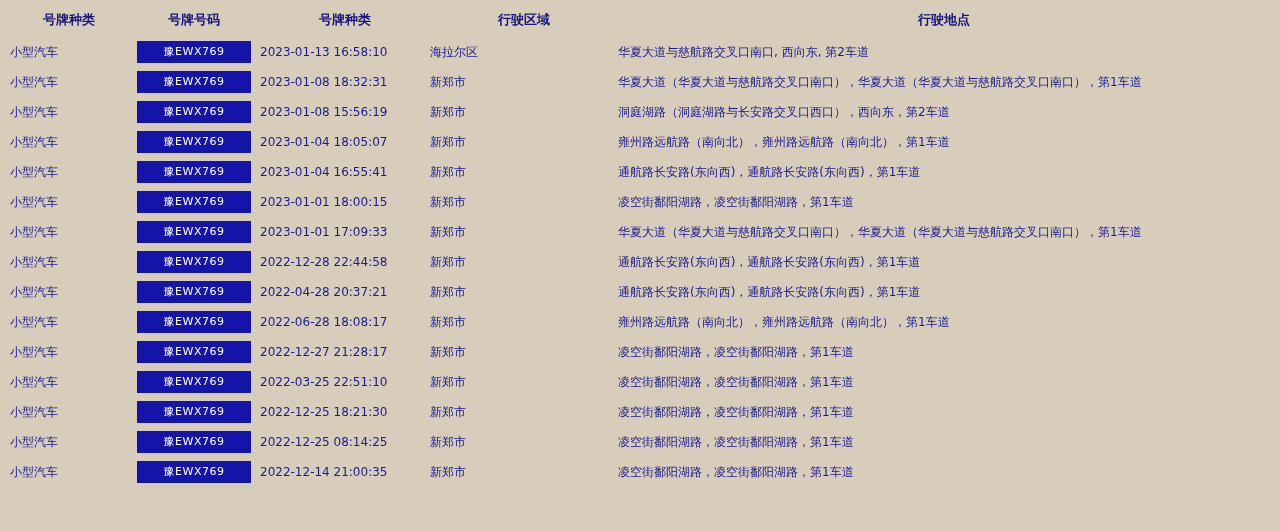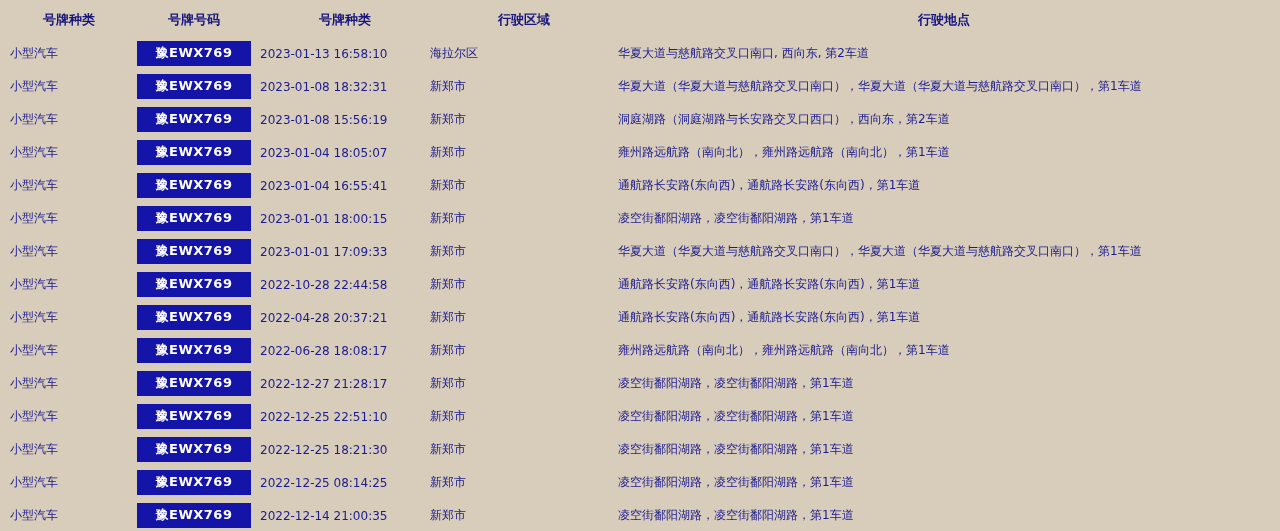--- a/index.html
+++ b/index.html
@@ -54,22 +54,22 @@
     color: #8a1f1f;
   }
   th.c-type { text-align: center; }
   td.c-plate {
     text-align: center;
   }
   .plate-box {
     display: block;
     background: #1414a8;
     color: #ffffff;
-    font-weight: bold;
-    font-size: 13px;
+    font-weight: normal;
+    font-size: 11px;
     padding: 3px 0 4px 0;
     margin: 0 auto;
     width: 114px;
     letter-spacing: 0.5px;
     text-align: center;
   }
   td.c-time {
     text-align: left;
     padding-left: 10px;
   }
@@ -167,21 +167,21 @@
           </td>
           <td class="c-time">2023-01-01 17:09:33</td>
           <td class="c-area">新郑市</td>
           <td class="c-place">华夏大道（华夏大道与慈航路交叉口南口），华夏大道（华夏大道与慈航路交叉口南口），第1车道</td>
         </tr>
         <tr>
           <td class="c-type">小型汽车</td>
           <td class="c-plate">
             <span class="plate-box">豫EWX769</span>
           </td>
-          <td class="c-time">2022-10-28 22:44:58</td>
+          <td class="c-time">2022-12-28 22:44:58</td>
           <td class="c-area">新郑市</td>
           <td class="c-place">通航路长安路(东向西)，通航路长安路(东向西)，第1车道</td>
         </tr>
         <tr>
           <td class="c-type">小型汽车</td>
           <td class="c-plate">
             <span class="plate-box">豫EWX769</span>
           </td>
           <td class="c-time">2022-04-28 20:37:21</td>
           <td class="c-area">新郑市</td>
@@ -203,21 +203,21 @@
           </td>
           <td class="c-time">2022-12-27 21:28:17</td>
           <td class="c-area">新郑市</td>
           <td class="c-place">凌空街鄱阳湖路，凌空街鄱阳湖路，第1车道</td>
         </tr>
         <tr>
           <td class="c-type">小型汽车</td>
           <td class="c-plate">
             <span class="plate-box">豫EWX769</span>
           </td>
-          <td class="c-time">2022-12-25 22:51:10</td>
+          <td class="c-time">2022-03-25 22:51:10</td>
           <td class="c-area">新郑市</td>
           <td class="c-place">凌空街鄱阳湖路，凌空街鄱阳湖路，第1车道</td>
         </tr>
         <tr>
           <td class="c-type">小型汽车</td>
           <td class="c-plate">
             <span class="plate-box">豫EWX769</span>
           </td>
           <td class="c-time">2022-12-25 18:21:30</td>
           <td class="c-area">新郑市</td>

